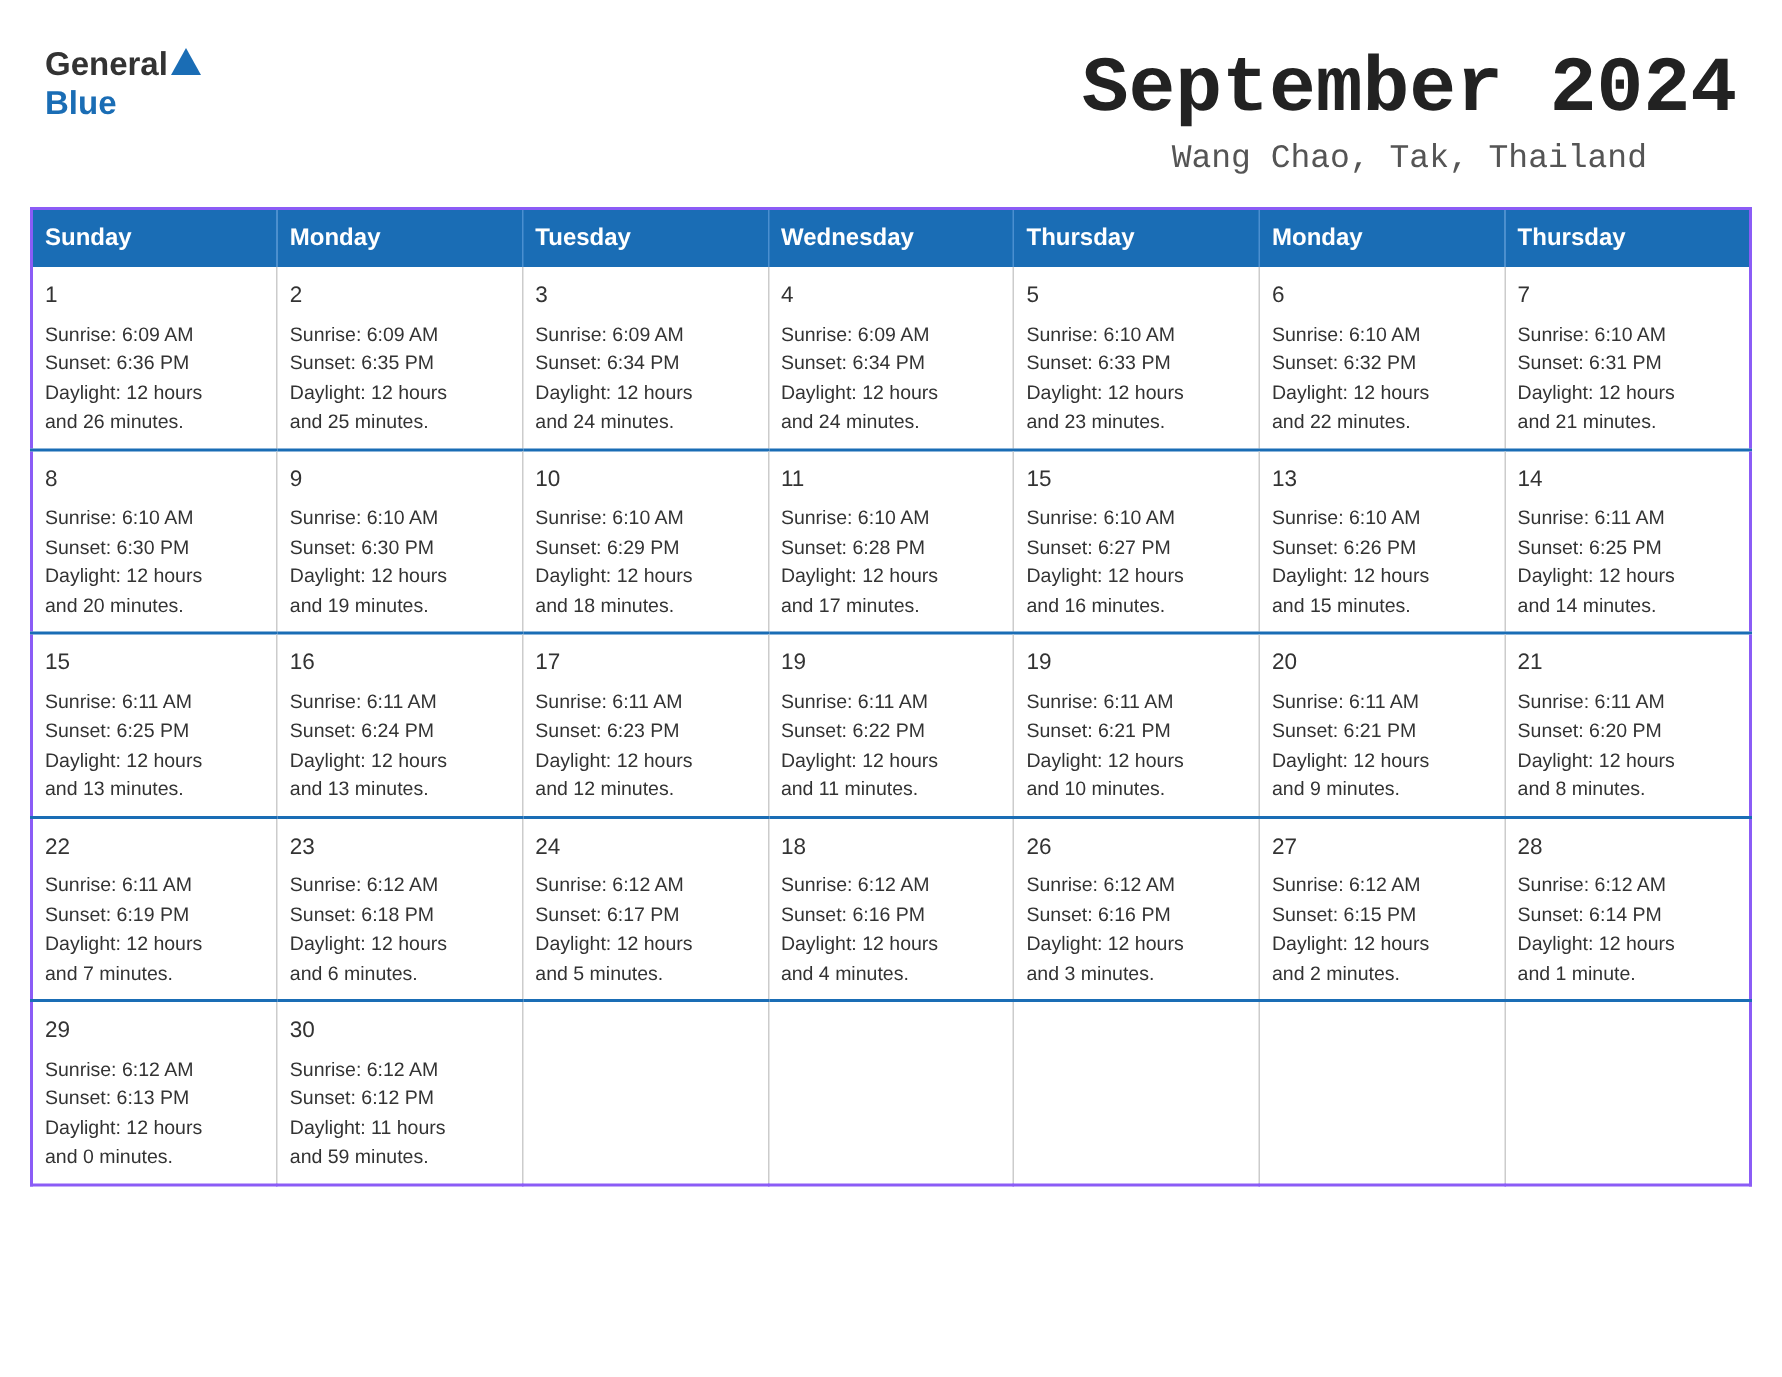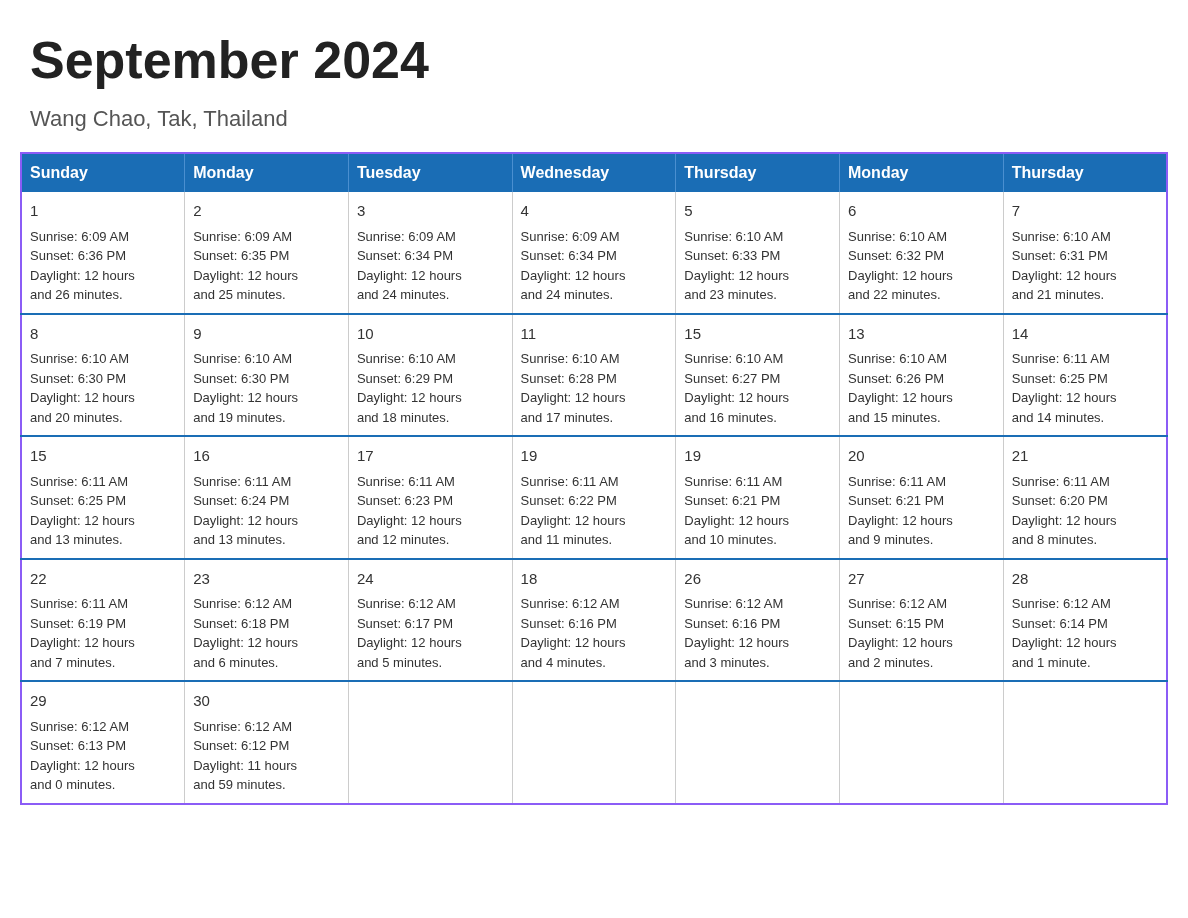--- a/index.html
+++ b/index.html
@@ -41,31 +41,32 @@
     .logo-wrapper {
       display: flex;
       flex-direction: column;
       align-items: flex-start;
     }
     .logo-top-row {
       display: flex;
       align-items: center;
     }
     .title-section {
-      text-align: left;
+      text-align: center;
+      font-family: Liberation Mono, monospace;
     }
     .month-title {
       font-size: 52px;
       font-weight: bold;
       color: #222;
     }
     .location-title {
       font-size: 22px;
       color: #555;
-      margin-top: 16px;
+      margin-top: 4px;
     }
     .calendar {
       width: 100%;
       border-collapse: collapse;
       border: 2px solid #8b5cf6;
     }
     .calendar th {
       background-color: #1a6db5;
       color: #ffffff;
       padding: 10px 8px;
@@ -105,20 +106,27 @@
       color: #333;
     }
     .empty-cell {
       background: #fff;
     }
   </style>
 </head>
 <body>
 
 <div class="header">
+  <div class="logo-wrapper">
+    <div class="logo-top-row">
+      <span class="logo-text-general">General</span>
+      <span class="logo-icon"></span>
+    </div>
+    <span class="logo-text-blue">Blue</span>
+  </div>
   <div class="title-section">
     <div class="month-title">September 2024</div>
     <div class="location-title">Wang Chao, Tak, Thailand</div>
   </div>
 </div>
 
 <table class="calendar">
   <thead>
     <tr>
     <th>Sunday</th>

